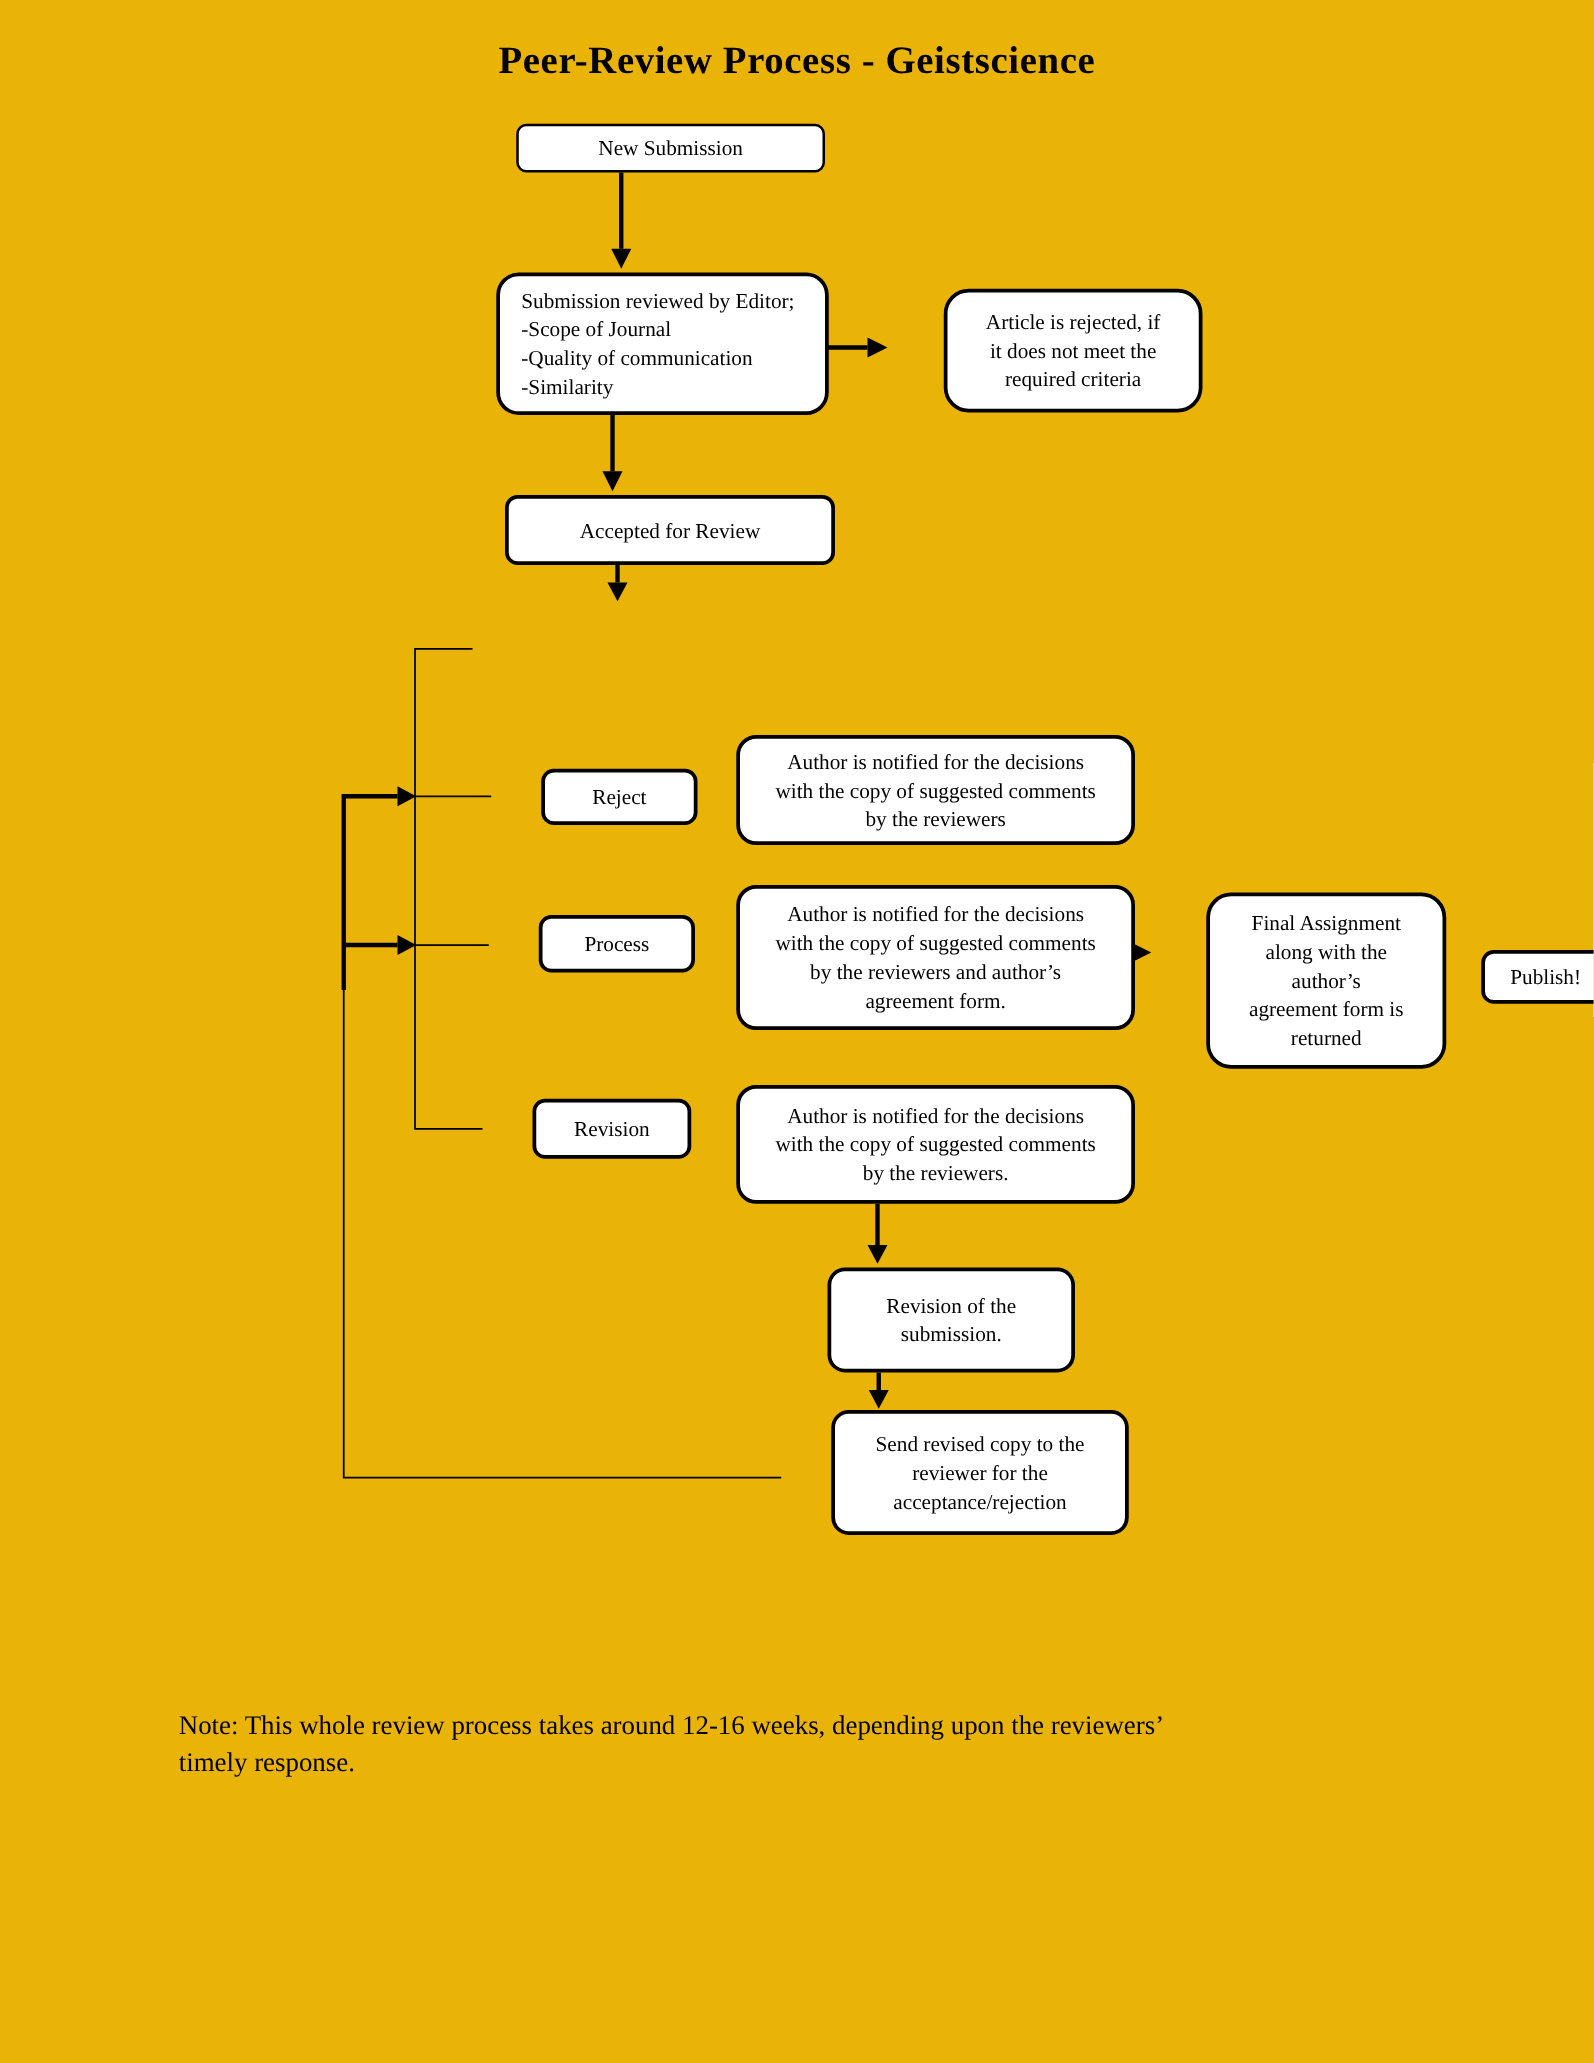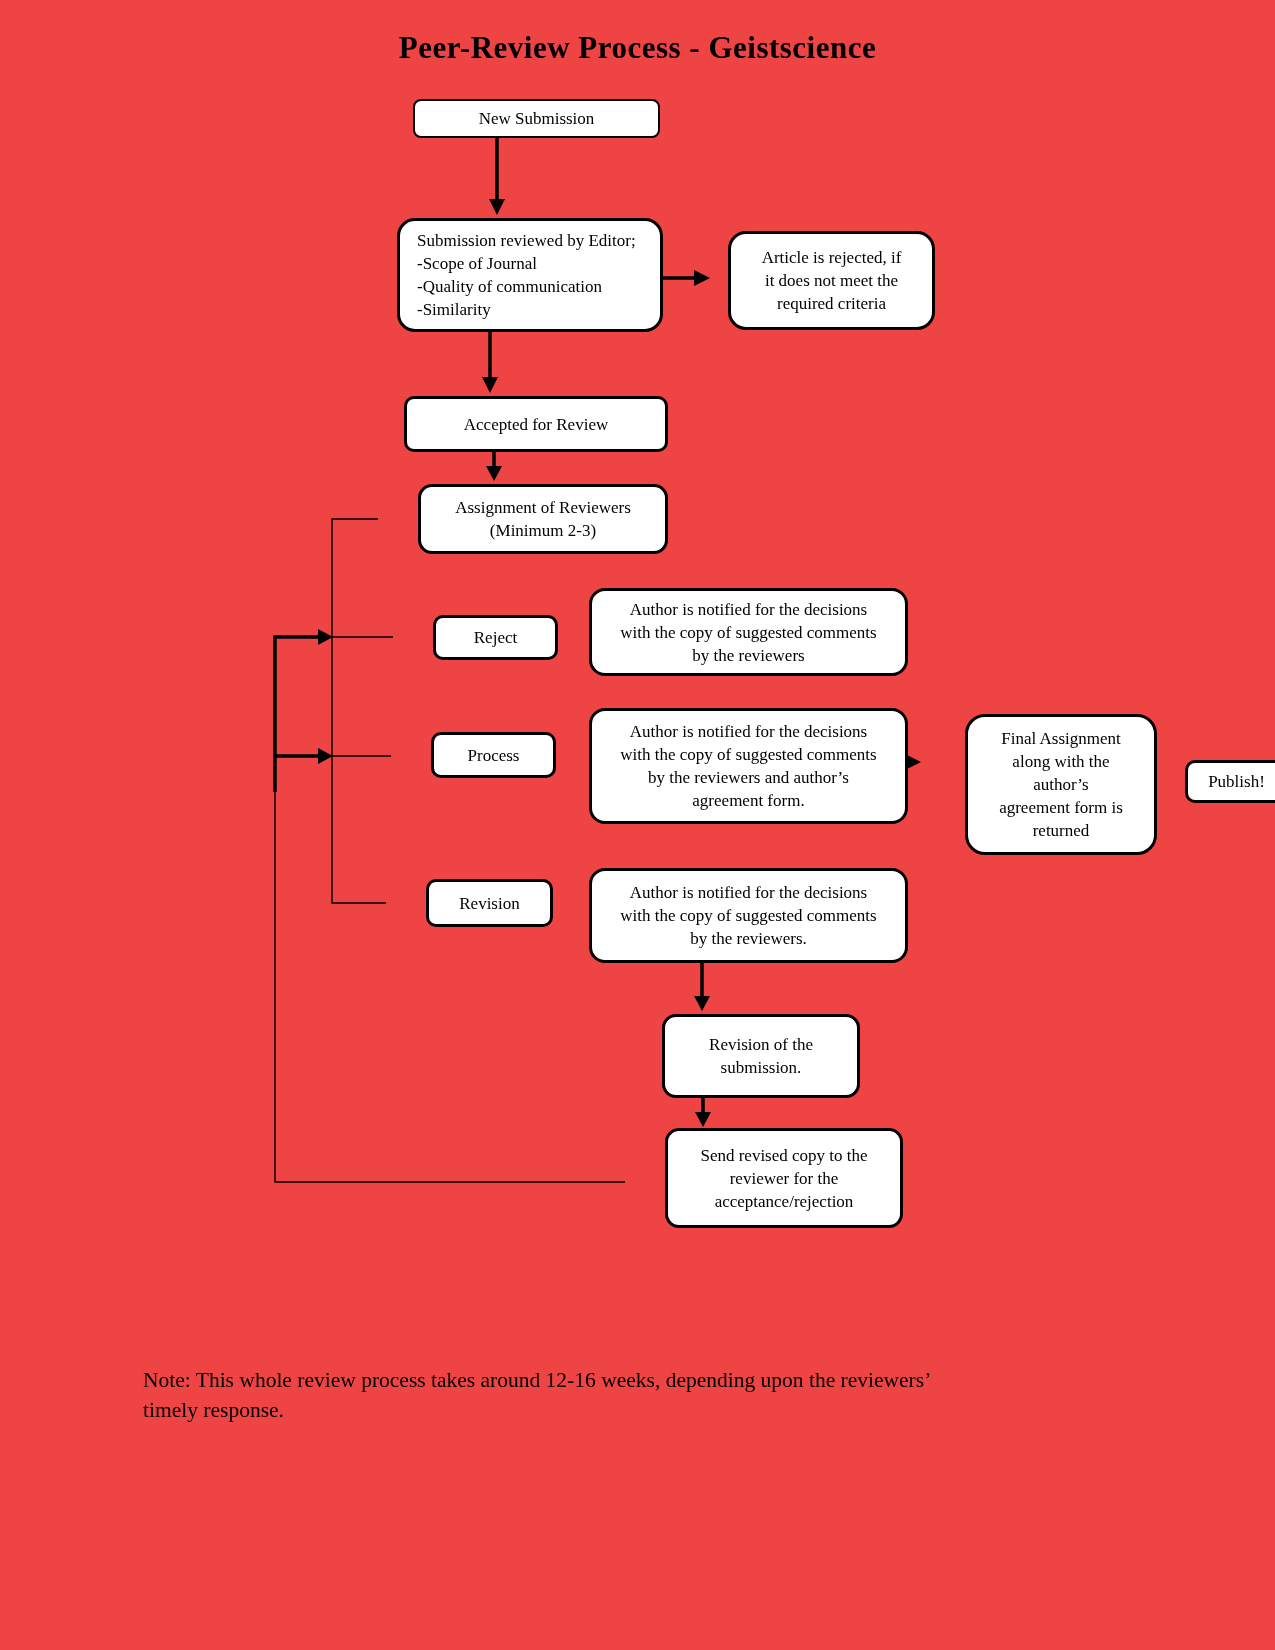--- a/index.html
+++ b/index.html
@@ -1,20 +1,20 @@
 <!DOCTYPE html>
 <html><head>
 <meta charset="utf-8">
 <style>
   html, body { margin: 0; padding: 0; background: #ffffff; }
   .page {
     position: relative;
     width: 1275px;
     height: 1650px;
-    background: #ef4444;
+    background: #eab308;
     color: #000000;
     font-family: "Liberation Serif", "DejaVu Serif", serif;
     overflow: hidden;
   }
   .title {
     position: absolute;
     left: 0; top: 30px;
     width: 100%;
     margin: 0;
     text-align: center;
@@ -148,28 +148,26 @@
     </g>
   </svg>
 
   <div class="node thin-border r8" style="left:373px; top:99px; width:247px; height:39px;">New Submission</div>
 
   <div class="node left-text r18" style="left:357px; top:218px; width:266px; height:114px;">Submission reviewed by Editor;
 -Scope of Journal
 -Quality of communication
 -Similarity</div>
 
-  <div class="node r18" style="left:688px; top:231px; width:207px; height:99px;">Article is rejected, if
+  <div class="node r18" style="left:715px; top:231px; width:207px; height:99px;border-radius:20px;">Article is rejected, if
 it does not meet the
 required criteria</div>
 
   <div class="node r10" style="left:364px; top:396px; width:264px; height:56px;text-align:center;">Accepted for Review</div>
 
-  <div class="node r14" style="left:378px; top:484px; width:250px; height:70px;">Assignment of Reviewers
-(Minimum 2-3)</div>
 
   <div class="node r10" style="left:393px; top:615px; width:125px; height:45px;">Reject</div>
 
   <div class="node r16" style="left:549px; top:588px; width:319px; height:88px;">Author is notified for the decisions
 with the copy of suggested comments
 by the reviewers</div>
 
   <div class="node r10" style="left:391px; top:732px; width:125px; height:46px;">Process</div>
 
   <div class="node r16" style="left:549px; top:708px; width:319px; height:116px;">Author is notified for the decisions

